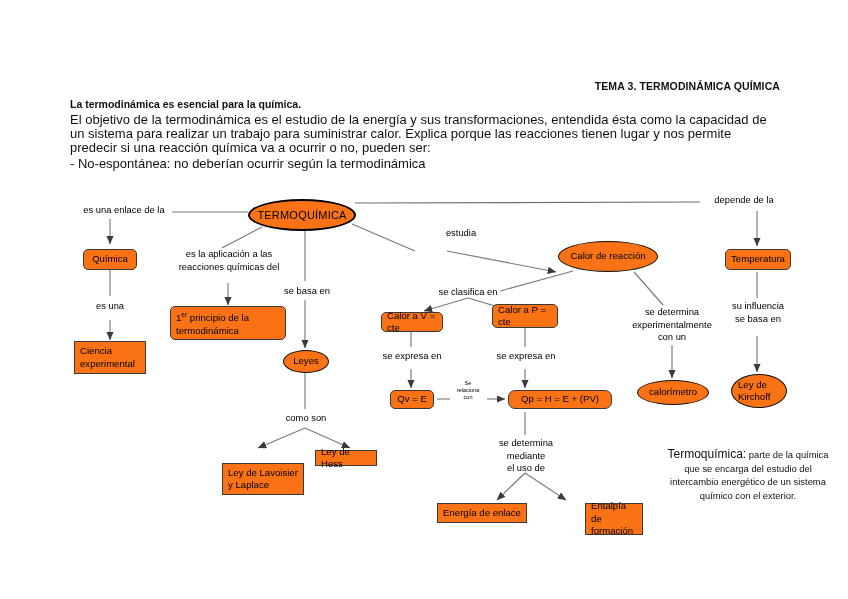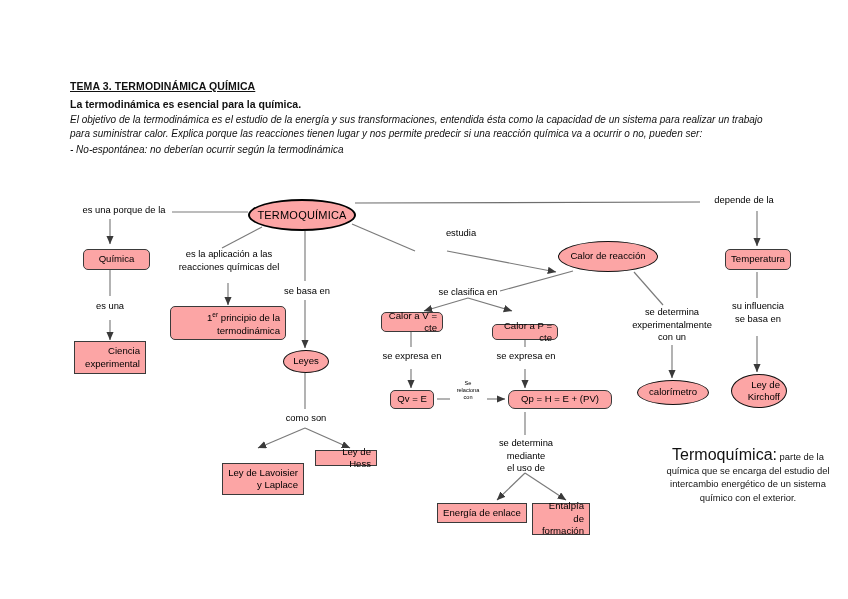--- a/index.html
+++ b/index.html
@@ -21,37 +21,35 @@
   }
 
   
   #header-block {
     position: absolute;
     left: 70px;
     top: 80px;
     width: 710px;
   }
   #doc-title {
-    text-align: left;
+    text-align: right;
     font-size: 10.5px;
     font-weight: bold;
     letter-spacing: 0.1px;
     margin: 0 0 6px 0;
-    text-decoration: underline;
   }
   #intro-lead {
     font-size: 10.5px;
     font-weight: bold;
     margin: 0 0 3px 0;
   }
   .intro-line {
-    font-size: 10px;
+    font-size: 13px;
     line-height: 14px;
     margin: 0;
-    font-style: italic;
   }
   #intro-body {
     margin: 0 0 2px 0;
   }
 
   
   #wires {
     position: absolute;
     left: 0;
     top: 0;
@@ -60,22 +58,22 @@
     pointer-events: none;
   }
 
   
   .node {
     position: absolute;
     box-sizing: border-box;
     display: flex;
     align-items: center;
     justify-content: center;
-    text-align: right;
-    background: #fca5a5;
+    text-align: left;
+    background: #f97316;
     color: #000000;
     line-height: 12.5px;
   }
   .box {
     border: 1.6px solid #3a3a3a;
     border-radius: 5px;
     font-size: 9.6px;
     padding: 2px 5px;
   }
   .box-sharp {
@@ -116,21 +114,21 @@
   #definition-note {
     position: absolute;
     left: 662px;
     top: 448px;
     width: 172px;
     font-size: 9.4px;
     line-height: 13.5px;
     text-align: center;
   }
   #definition-term {
-    font-size: 16px;
+    font-size: 12px;
   }
   sup.ord {
     font-size: 6.5px;
     vertical-align: super;
   }
 </style>
 </head>
 <body>
 
 <div id="page">
@@ -203,22 +201,22 @@
       <path d="M525,473 L566,500" marker-end="url(#arw)"></path>
 
       
       <path d="M634,272 L663,305"></path>
       <path d="M672,345 L672,378" marker-end="url(#arw)"></path>
     </g>
   </svg>
 
   <div class="node ellipse ellipse-main" style="left:248px; top:199px; width:108px; height:32px;">TERMOQUÍMICA</div>
 
-  <div class="edge-label" style="left:72px; top:204px; width:104px;">es una porque de la</div>
-  <div class="node box" style="left:83px; top:249px; width:67px; height:21px;">Química</div>
+  <div class="edge-label" style="left:72px; top:204px; width:104px;">es una enlace de la</div>
+  <div class="node box" style="left:83px; top:249px; width:54px; height:21px;">Química</div>
   <div class="edge-label" style="left:80px; top:300px; width:60px;">es una</div>
   <div class="node box-sharp" style="left:74px; top:341px; width:72px; height:33px;">Ciencia
 experimental</div>
 
   <div class="edge-label" style="left:170px; top:248px; width:118px;">es la aplicación a las
 reacciones químicas del</div>
   <div class="node box" style="left:170px; top:306px; width:116px; height:34px;">
     <span><span>1</span><sup class="ord">er</sup><span> principio de la
 termodinámica</span></span>
   </div>
@@ -229,37 +227,37 @@
   <div class="node box-sharp" style="left:222px; top:450px; width:82px; height:32px;margin-top:13px;">Ley de Lavoisier
 y Laplace</div>
   <div class="node box-sharp" style="left:315px; top:450px; width:62px; height:16px;">Ley de Hess</div>
 
   <div class="edge-label" style="left:435px; top:227px; width:52px;">estudia</div>
   <div class="node ellipse" style="left:558px; top:241px; width:100px; height:31px;">Calor de reacción</div>
 
   <div class="edge-label" style="left:423px; top:286px; width:90px;">se clasifica en</div>
 
   <div class="node box" style="left:381px; top:312px; width:62px; height:20px;">Calor a V = cte</div>
-  <div class="node box" style="left:492px; top:324px; width:66px; height:16px;">Calor a P = cte</div>
+  <div class="node box" style="left:492px; top:304px; width:66px; height:24px;">Calor a P = cte</div>
 
   <div class="edge-label" style="left:378px; top:350px; width:68px;">se expresa en</div>
   <div class="edge-label" style="left:492px; top:350px; width:68px;">se expresa en</div>
 
   <div class="node box" style="left:390px; top:390px; width:44px; height:19px;">Qv = E</div>
   <div class="edge-label edge-label-tiny" style="left:446px; top:380px; width:44px;">Se
 relaciona
 con</div>
   <div class="node box" style="left:508px; top:390px; width:104px; height:19px;border-radius:7px;">Qp = H = E + (PV)</div>
 
   <div class="edge-label" style="left:490px; top:437px; width:72px;">se determina
 mediante
 el uso de</div>
 
   <div class="node box-sharp" style="left:437px; top:503px; width:90px; height:20px;">Energía de enlace</div>
-  <div class="node box-sharp" style="left:532px; top:503px; width:58px; height:32px;">Entalpía de
+  <div class="node box-sharp" style="left:585px; top:503px; width:58px; height:32px;">Entalpía de
 formación</div>
 
   <div class="edge-label" style="left:616px; top:306px; width:112px;">se determina
 experimentalmente
 con un</div>
   <div class="node ellipse" style="left:637px; top:380px; width:72px; height:25px;">calorímetro</div>
 
   <div class="edge-label" style="left:705px; top:194px; width:78px;">depende de la</div>
   <div class="node box" style="left:725px; top:249px; width:66px; height:21px;">Temperatura</div>
   <div class="edge-label" style="left:716px; top:300px; width:84px;">su influencia

